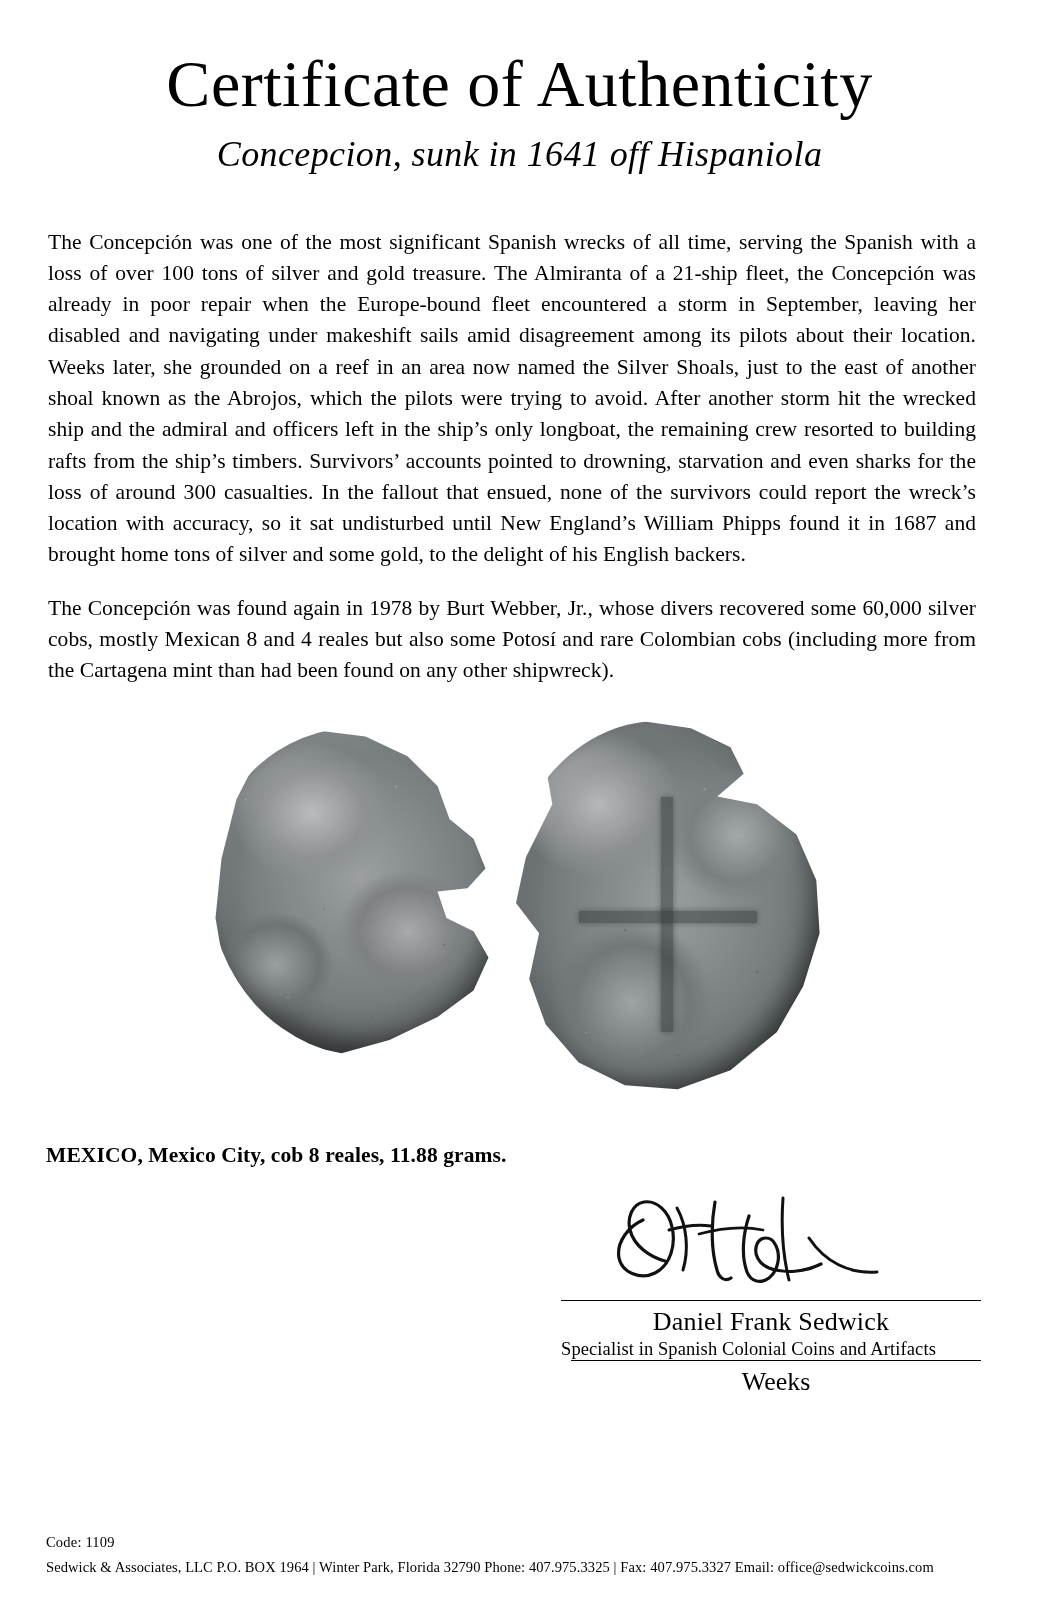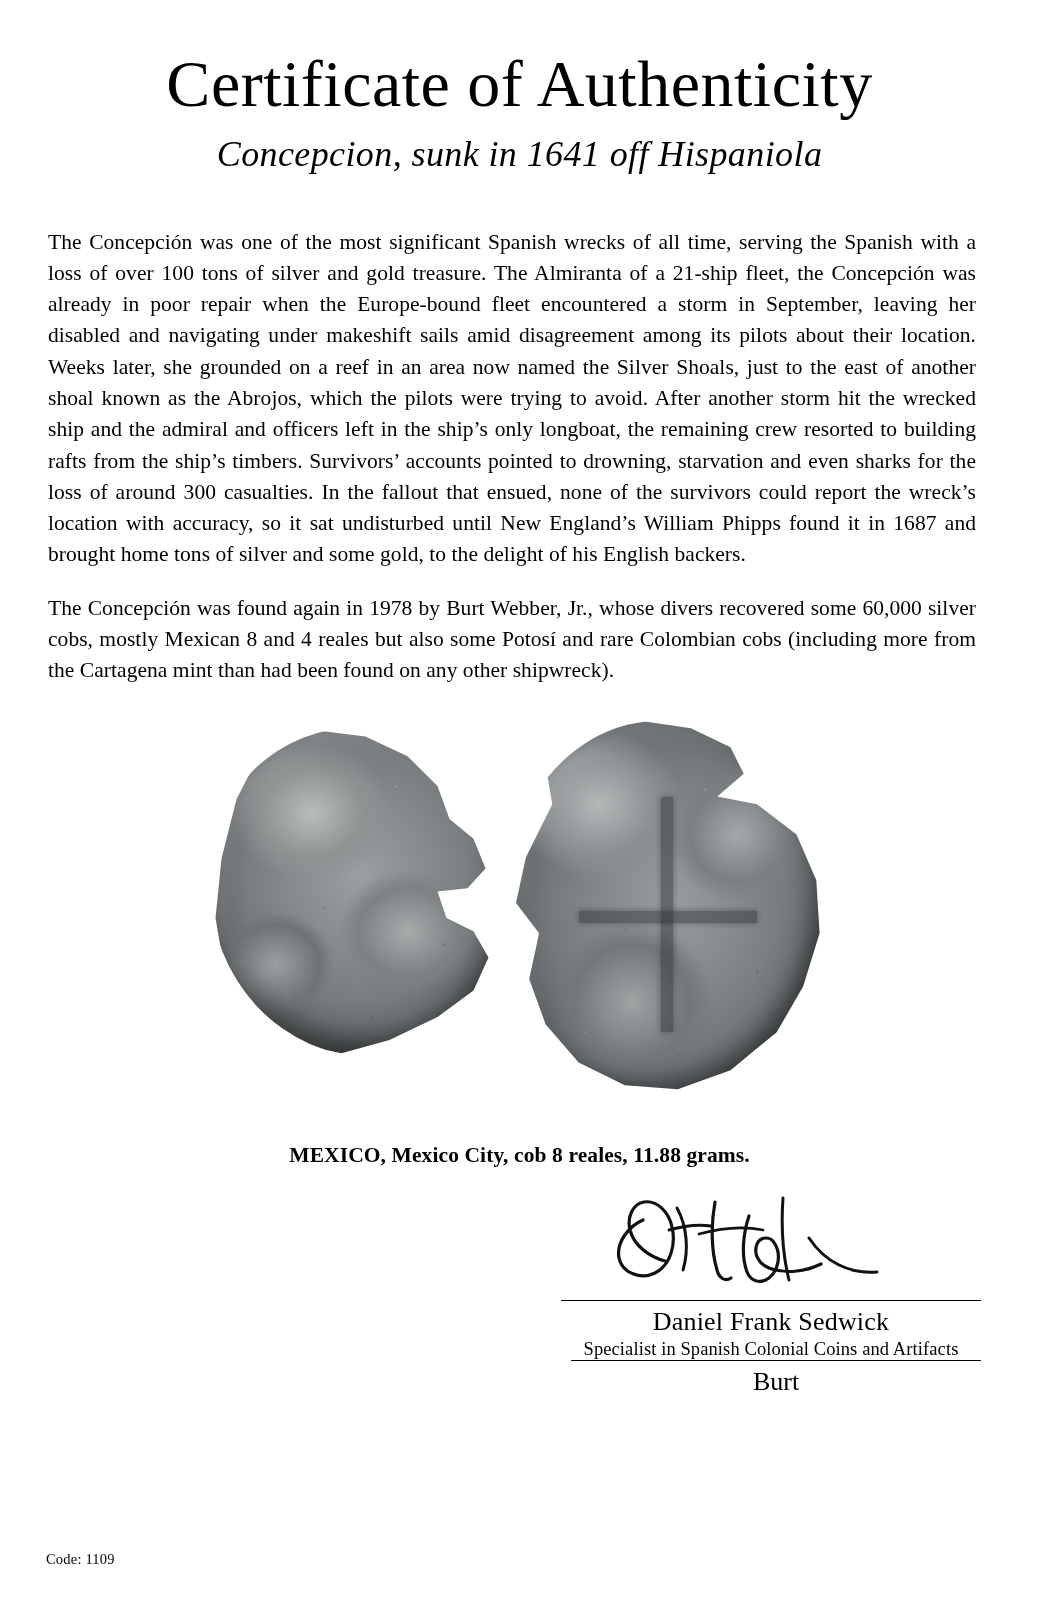--- a/index.html
+++ b/index.html
@@ -143,21 +143,21 @@
     background-image:
       radial-gradient(1.5px 1.5px at 12% 22%, rgba(255,255,255,.6) 0, transparent 100%),
       radial-gradient(1.5px 1.5px at 38% 55%, rgba(0,0,0,.5) 0, transparent 100%),
       radial-gradient(2px 2px at 62% 18%, rgba(255,255,255,.5) 0, transparent 100%),
       radial-gradient(2px 2px at 78% 66%, rgba(0,0,0,.45) 0, transparent 100%),
       radial-gradient(1.5px 1.5px at 26% 82%, rgba(255,255,255,.45) 0, transparent 100%),
       radial-gradient(1.5px 1.5px at 54% 88%, rgba(0,0,0,.4) 0, transparent 100%);
   }
 
   .coin-caption {
-    text-align: center;
+    text-align: left;
     font-size: 21.5px;
     font-weight: bold;
     margin-top: 22px;
     letter-spacing: 0.1px;
   }
 
   
   .sig-block {
     margin-top: 26px;
     display: flex;
@@ -188,21 +188,20 @@
     border-bottom: 1.6px solid #000;
     width: 100%;
   }
   .sig-name {
     text-align: center;
     font-size: 26px;
     margin-top: 6px;
     letter-spacing: 0.2px;
   }
   .sig-role {
-    text-align: center;
     font-size: 18.5px;
     margin-top: 2px;
     letter-spacing: 0.1px;
   }
   .date-label {
     text-align: center;
     font-size: 26px;
     margin-top: 6px;
   }
 
@@ -268,22 +267,23 @@
           <path d="M206 44c16 24 40 36 68 34" stroke="#111" stroke-width="3" stroke-linecap="round" fill="none"></path>
         </svg>
       </div>
       <div class="sig-rule"></div>
       <div class="sig-name">Daniel Frank Sedwick</div>
       <div class="sig-role">Specialist in Spanish Colonial Coins and Artifacts</div>
     </div>
 
     <div class="sig-col right">
       <div class="sig-rule"></div>
-      <div class="date-label">Burt</div>
+      <div class="date-label">Weeks</div>
     </div>
 
   </div>
 
   <div class="footer">
     <div class="footer-code">Code: 1109</div>
+    <div class="footer-line">Sedwick &amp; Associates, LLC P.O. BOX 1964  |  Winter Park, Florida 32790 Phone: 407.975.3325  |  Fax: 407.975.3327 Email: office@sedwickcoins.com</div>
   </div>
 
 </div>
 
 </body></html>

